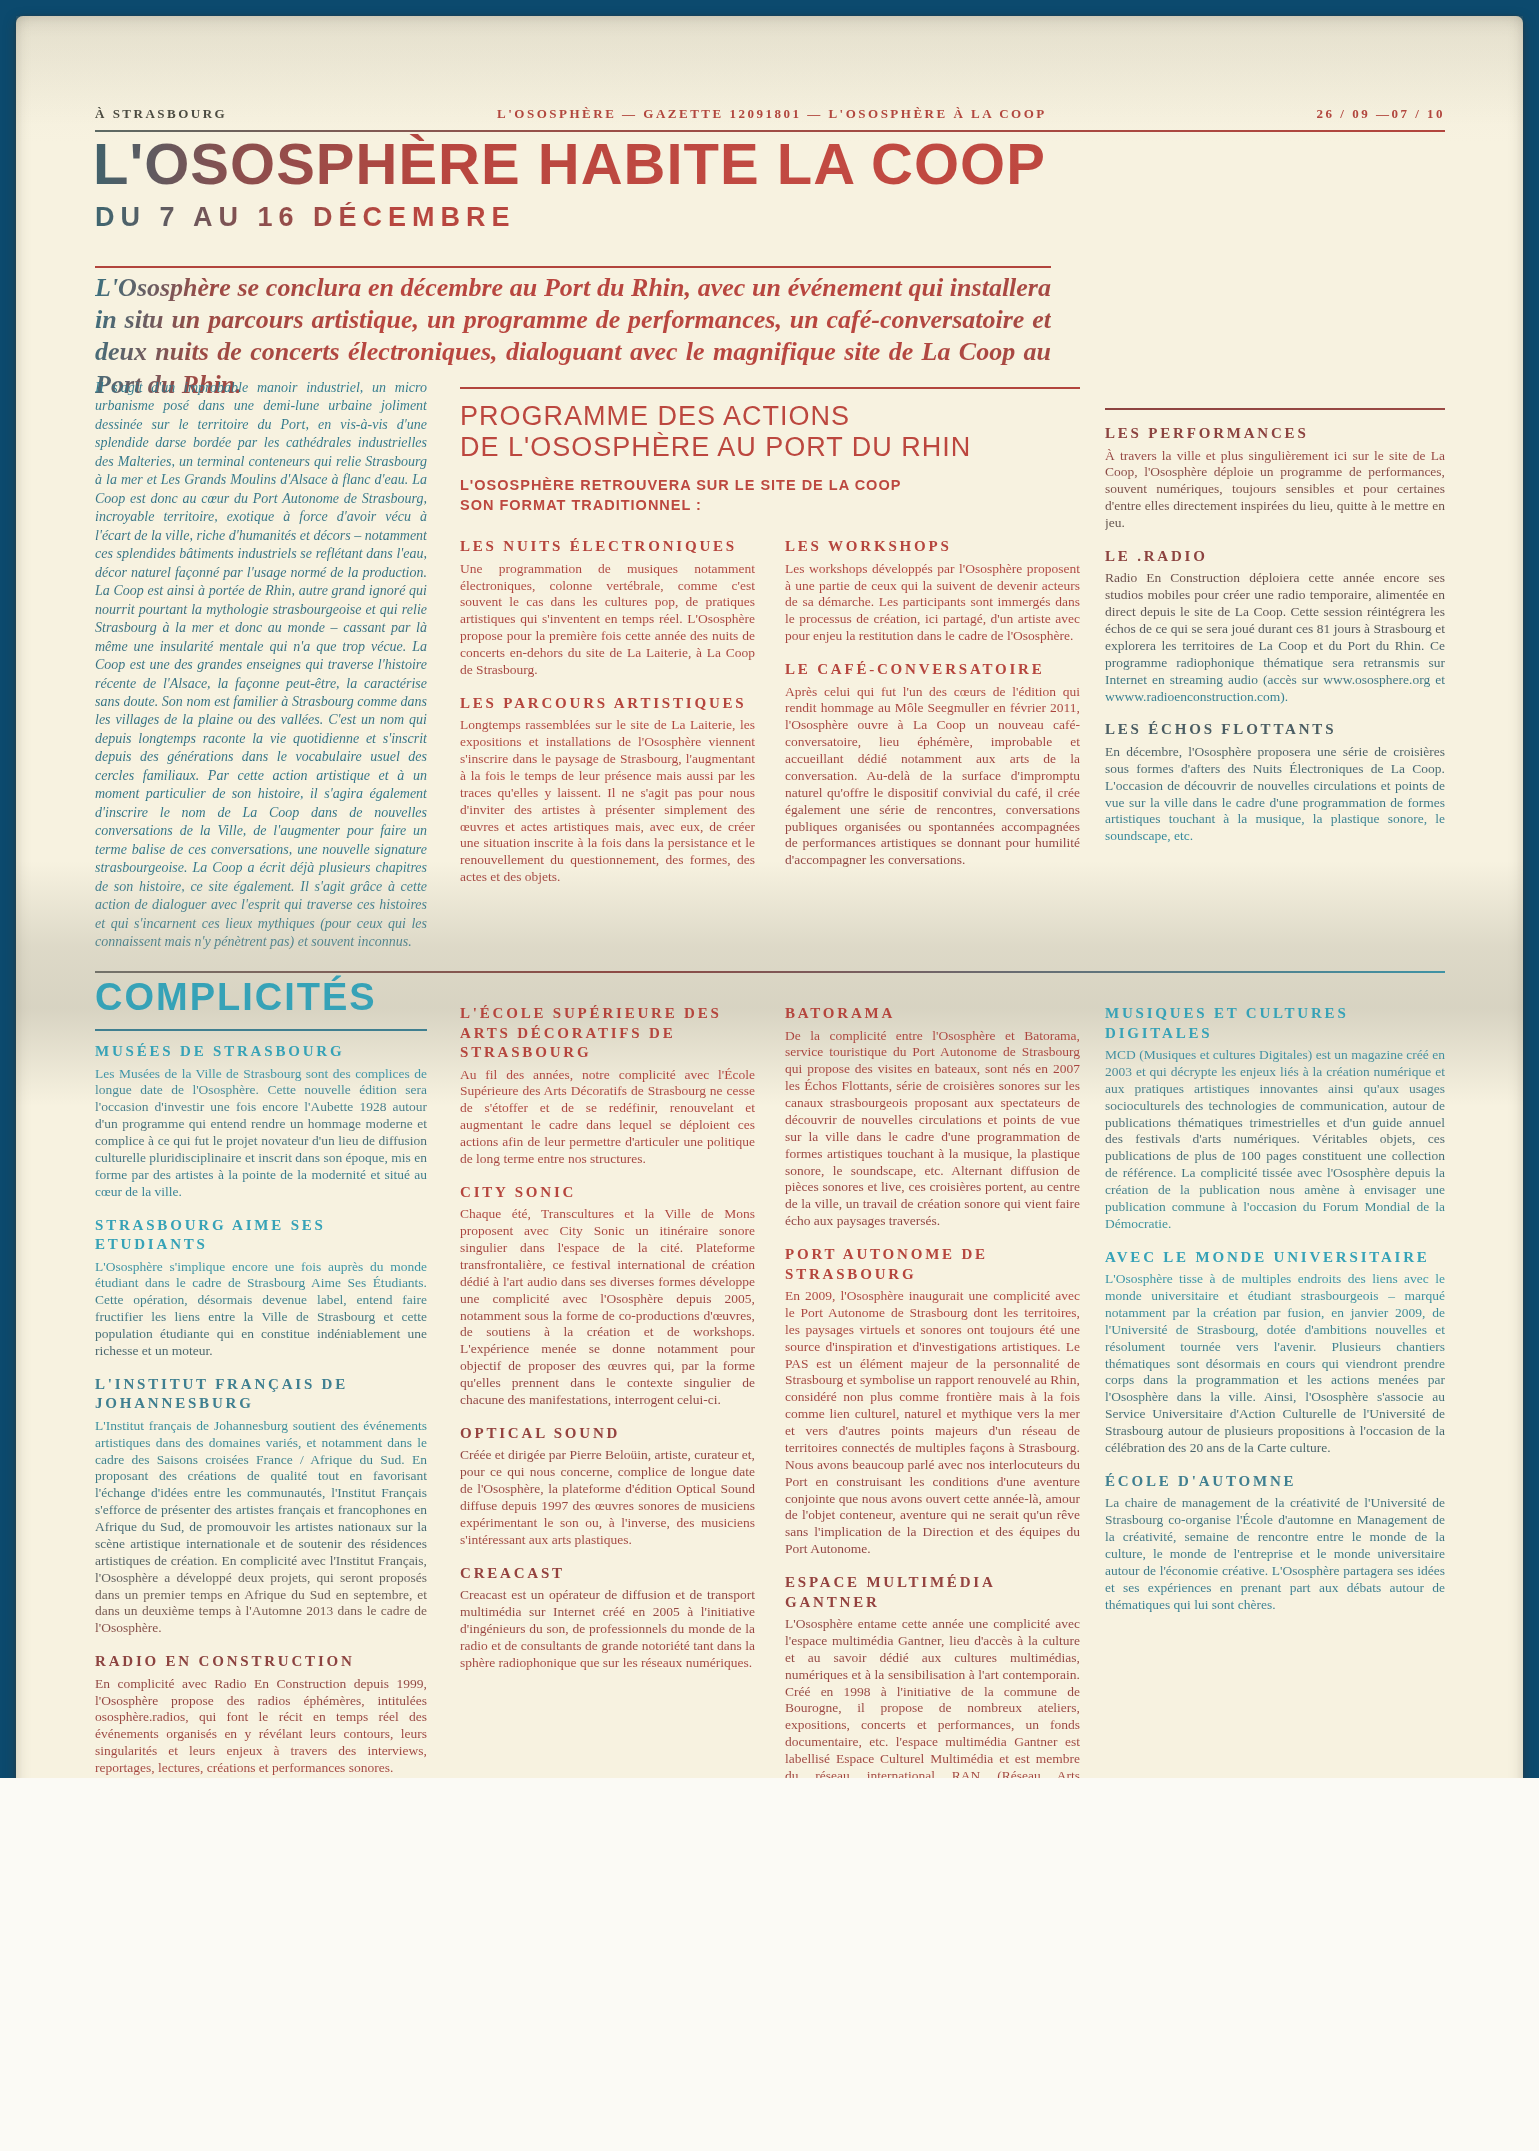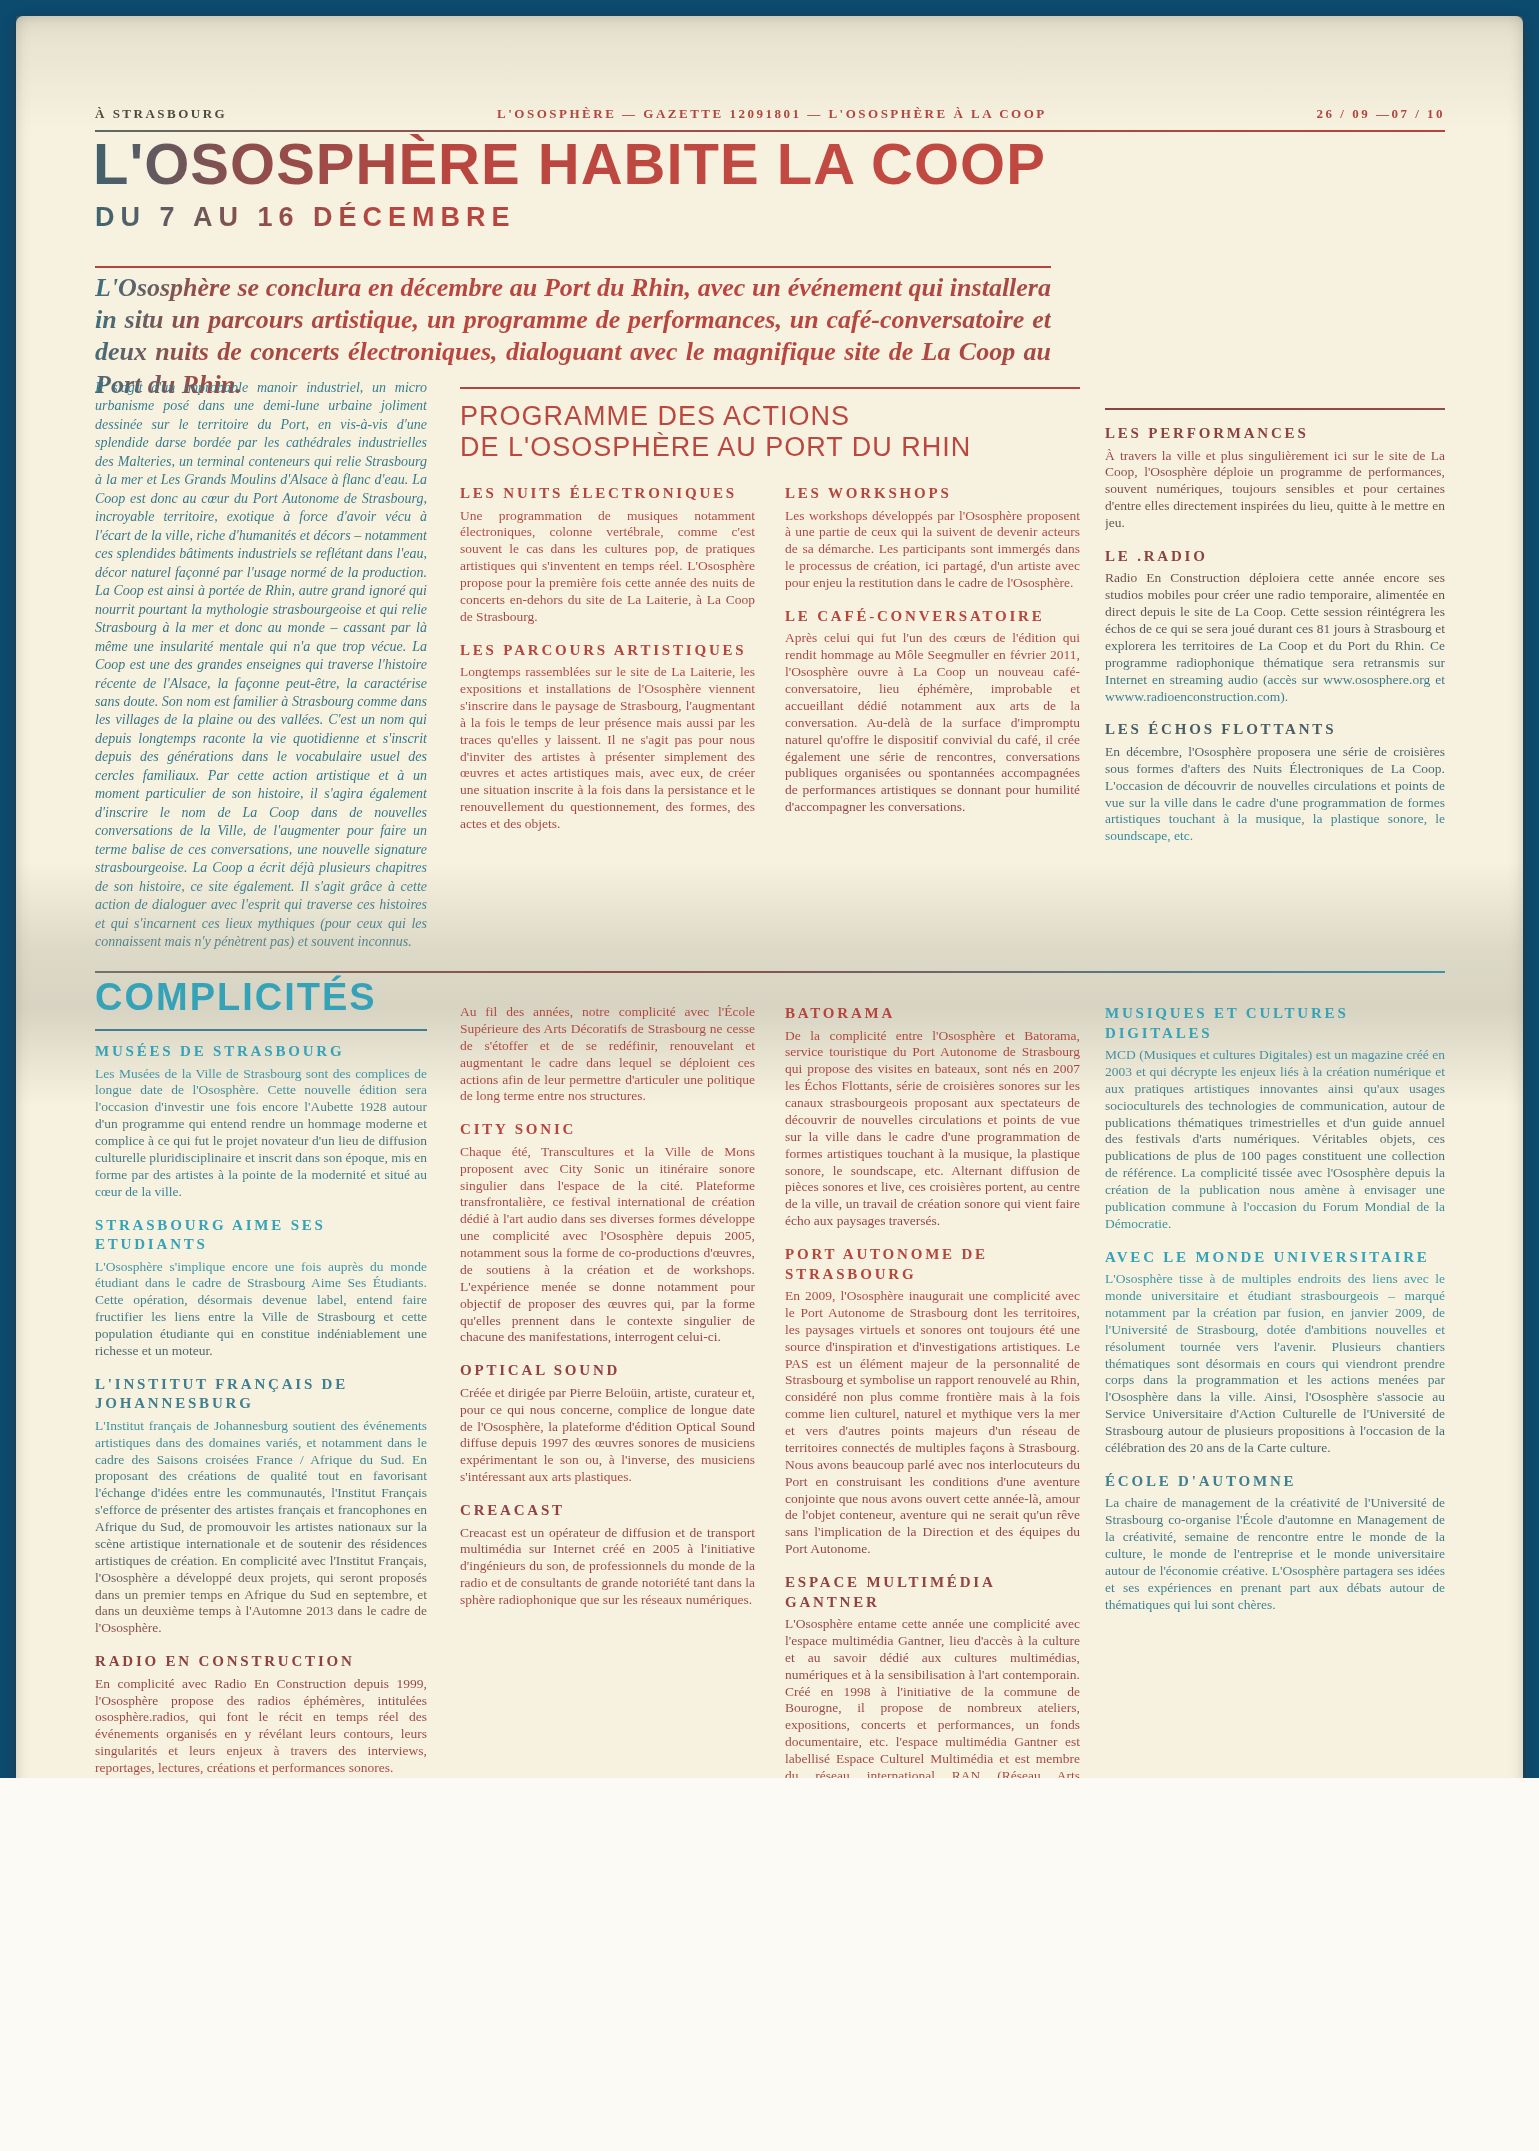--- a/index.html
+++ b/index.html
@@ -181,20 +181,22 @@
     <div class="gz-sub gt">DU 7 AU 16 DÉCEMBRE</div>
     <div class="rule rule-intro"></div>
     <p class="intro gt">L'Ososphère se conclura en décembre au Port du Rhin, avec un événement qui installera in situ un parcours artistique, un programme de performances, un café-conversatoire et deux nuits de concerts électroniques, dialoguant avec le magnifique site de La Coop au Port du Rhin.</p>
 
     <p class="lead gt">Il s'agit d'un improbable manoir industriel, un micro urbanisme posé dans une demi-lune urbaine joliment dessinée sur le territoire du Port, en vis-à-vis d'une splendide darse bordée par les cathédrales industrielles des Malteries, un terminal conteneurs qui relie Strasbourg à la mer et Les Grands Moulins d'Alsace à flanc d'eau. La Coop est donc au cœur du Port Autonome de Strasbourg, incroyable territoire, exotique à force d'avoir vécu à l'écart de la ville, riche d'humanités et décors – notamment ces splendides bâtiments industriels se reflétant dans l'eau, décor naturel façonné par l'usage normé de la production. La Coop est ainsi à portée de Rhin, autre grand ignoré qui nourrit pourtant la mythologie strasbourgeoise et qui relie Strasbourg à la mer et donc au monde – cassant par là même une insularité mentale qui n'a que trop vécue. La Coop est une des grandes enseignes qui traverse l'histoire récente de l'Alsace, la façonne peut-être, la caractérise sans doute. Son nom est familier à Strasbourg comme dans les villages de la plaine ou des vallées. C'est un nom qui depuis longtemps raconte la vie quotidienne et s'inscrit depuis des générations dans le vocabulaire usuel des cercles familiaux. Par cette action artistique et à un moment particulier de son histoire, il s'agira également d'inscrire le nom de La Coop dans de nouvelles conversations de la Ville, de l'augmenter pour faire un terme balise de ces conversations, une nouvelle signature strasbourgeoise. La Coop a écrit déjà plusieurs chapitres de son histoire, ce site également. Il s'agit grâce à cette action de dialoguer avec l'esprit qui traverse ces histoires et qui s'incarnent ces lieux mythiques (pour ceux qui les connaissent mais n'y pénètrent pas) et souvent inconnus.</p>
 
     <section class="programme">
       <div class="rule r-red"></div>
       <h2 class="prog-title">PROGRAMME DES ACTIONS
 DE L'OSOSPHÈRE AU PORT DU RHIN</h2>
+      <div class="prog-sub">L'OSOSPHÈRE RETROUVERA SUR LE SITE DE LA COOP
+SON FORMAT TRADITIONNEL :</div>
       <div class="prog-cols">
         <div class="pcol">
           <div class="item">
             <h3 class="shead c-red">LES NUITS ÉLECTRONIQUES</h3>
             <p class="sbody gt g-red">Une programmation de musiques notamment électroniques, colonne vertébrale, comme c'est souvent le cas dans les cultures pop, de pratiques artistiques qui s'inventent en temps réel. L'Ososphère propose pour la première fois cette année des nuits de concerts en-dehors du site de La Laiterie, à La Coop de Strasbourg.</p>
           </div>
           <div class="item">
             <h3 class="shead c-red">LES PARCOURS ARTISTIQUES</h3>
             <p class="sbody gt g-red">Longtemps rassemblées sur le site de La Laiterie, les expositions et installations de l'Ososphère viennent s'inscrire dans le paysage de Strasbourg, l'augmentant à la fois le temps de leur présence mais aussi par les traces qu'elles y laissent. Il ne s'agit pas pour nous d'inviter des artistes à présenter simplement des œuvres et actes artistiques mais, avec eux, de créer une situation inscrite à la fois dans la persistance et le renouvellement du questionnement, des formes, des actes et des objets.</p>
           </div>
@@ -249,20 +251,21 @@
         <p class="sbody gt g-teal2dark">L'Institut français de Johannesburg soutient des événements artistiques dans des domaines variés, et notamment dans le cadre des Saisons croisées France / Afrique du Sud. En proposant des créations de qualité tout en favorisant l'échange d'idées entre les communautés, l'Institut Français s'efforce de présenter des artistes français et francophones en Afrique du Sud, de promouvoir les artistes nationaux sur la scène artistique internationale et de soutenir des résidences artistiques de création. En complicité avec l'Institut Français, l'Ososphère a développé deux projets, qui seront proposés dans un premier temps en Afrique du Sud en septembre, et dans un deuxième temps à l'Automne 2013 dans le cadre de l'Ososphère.</p>
       </div>
       <div class="item">
         <h3 class="shead c-maroon">RADIO EN CONSTRUCTION</h3>
         <p class="sbody gt g-maroon">En complicité avec Radio En Construction depuis 1999, l'Ososphère propose des radios éphémères, intitulées ososphère.radios, qui font le récit en temps réel des événements organisés en y révélant leurs contours, leurs singularités et leurs enjeux à travers des interviews, reportages, lectures, créations et performances sonores.</p>
       </div>
     </div>
 
     <div class="ccol ccol2">
       <div class="item">
+        <h3 class="shead c-red">L'ÉCOLE SUPÉRIEURE DES ARTS DÉCORATIFS DE STRASBOURG</h3>
         <p class="sbody gt g-red">Au fil des années, notre complicité avec l'École Supérieure des Arts Décoratifs de Strasbourg ne cesse de s'étoffer et de se redéfinir, renouvelant et augmentant le cadre dans lequel se déploient ces actions afin de leur permettre d'articuler une politique de long terme entre nos structures.</p>
       </div>
       <div class="item">
         <h3 class="shead c-red">CITY SONIC</h3>
         <p class="sbody gt g-red2">Chaque été, Transcultures et la Ville de Mons proposent avec City Sonic un itinéraire sonore singulier dans l'espace de la cité. Plateforme transfrontalière, ce festival international de création dédié à l'art audio dans ses diverses formes développe une complicité avec l'Ososphère depuis 2005, notamment sous la forme de co-productions d'œuvres, de soutiens à la création et de workshops. L'expérience menée se donne notamment pour objectif de proposer des œuvres qui, par la forme qu'elles prennent dans le contexte singulier de chacune des manifestations, interrogent celui-ci.</p>
       </div>
       <div class="item">
         <h3 class="shead c-darkred">OPTICAL SOUND</h3>
         <p class="sbody gt g-maroon">Créée et dirigée par Pierre Beloüin, artiste, curateur et, pour ce qui nous concerne, complice de longue date de l'Ososphère, la plateforme d'édition Optical Sound diffuse depuis 1997 des œuvres sonores de musiciens expérimentant le son ou, à l'inverse, des musiciens s'intéressant aux arts plastiques.</p>
       </div>

